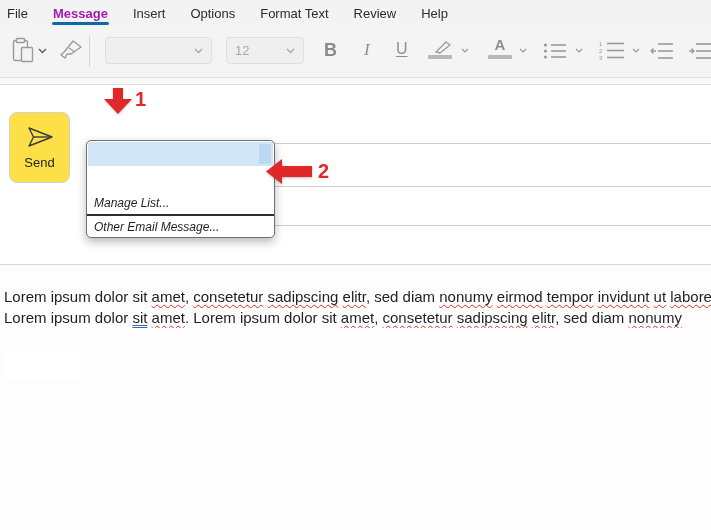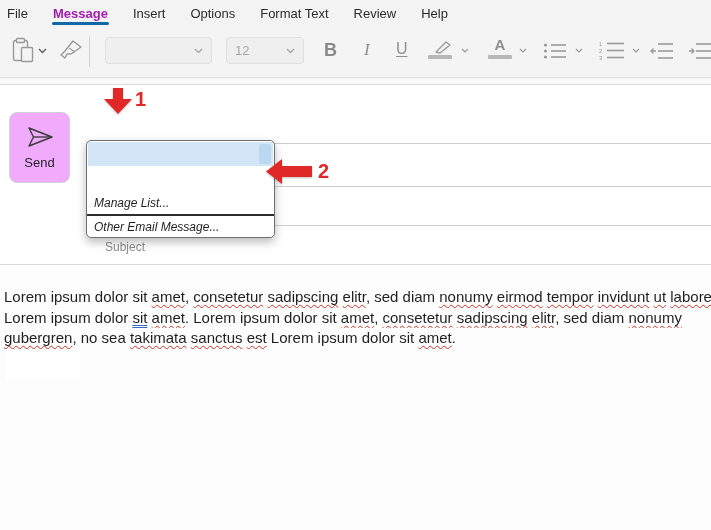--- a/index.html
+++ b/index.html
@@ -28,21 +28,21 @@
   .combo .chev{margin-left:auto;}
   .glyph-b{font-size:18px;font-weight:800;color:#8a8a8a;}
   .glyph-i{font-size:17px;font-style:italic;font-family:"Liberation Serif",serif;color:#8f8f8f;}
   .glyph-u{font-size:16px;color:#8f8f8f;text-decoration:underline;text-underline-offset:2px;}
   .colorbar{height:4px;background:#b7b7b7;border-radius:1px;margin-top:1px;}
   
   .gapstrip{position:absolute;left:0;top:78px;width:711px;height:6px;background:#f9f9f9;
     border-bottom:1px solid #dcdcdc;}
   
   .fieldline{position:absolute;height:1px;background:#cdced4;}
-  .send-btn{position:absolute;left:9px;top:112px;width:59px;height:69px;background:#f0abfc;
+  .send-btn{position:absolute;left:9px;top:112px;width:59px;height:69px;background:#fde047;
     border:1px solid #d1d1d1;border-radius:8px;display:flex;flex-direction:column;
     align-items:center;justify-content:center;gap:6px;cursor:pointer;}
   .send-btn span{font-size:13px;color:#242424;}
   .from-btn{position:absolute;left:88px;top:110px;width:76px;height:30px;background:#fff;
     border:1px solid #d1d1d1;border-radius:6px;display:flex;align-items:center;
     justify-content:center;gap:7px;font-size:12.5px;color:#242424;cursor:pointer;z-index:3;}
   .subject-field{position:absolute;left:105px;top:237px;width:560px;height:18px;}
   .subject-field span{font-size:12px;color:#8a8a8a;}
   
   .dropdown{position:absolute;left:86px;top:140px;width:189px;height:98px;background:#fff;
@@ -212,36 +212,32 @@
   <div class="dropdown">
     <div class="dd-selected" style="background: rgb(211, 230, 248);">
       <span></span>
       <div class="dd-thumb"></div>
     </div>
     <div class="dd-item" style="top:51px;">Manage List...</div>
     <div class="dd-sep" style="top:73px;"></div>
     <div class="dd-item" style="top:75px;">Other Email Message...</div>
   </div>
 
-  <div class="subject-field">
-    <span>Subject</span>
-  </div>
 
   <svg class="anno" style="left:104px;top:88px;" width="28" height="26" viewBox="0 0 28 26">
     <path d="M9 0 H19 V11 H28 L14 26 L0 11 H9 Z" fill="var(--arrow,#e02828)"></path>
   </svg>
   <div class="anno-num" style="left:135px;top:88px;">1</div>
 
   <svg class="anno" style="left:266px;top:159px;" width="46" height="25" viewBox="0 0 46 25">
     <path d="M0 12.5 L16 0 V7 H46 V18 H16 V25 Z" fill="var(--arrow,#e02828)"></path>
   </svg>
   <div class="anno-num" style="left:318px;top:160px;">2</div>
 
   <div class="body-area">
     <div class="body-text">
         <div class="body-line"><span>Lorem ipsum dolor sit </span><span class="spell">amet</span><span>, </span><span class="spell">consetetur</span><span> </span><span class="spell">sadipscing</span><span> </span><span class="spell">elitr</span><span>, sed diam </span><span class="spell">nonumy</span><span> </span><span class="spell">eirmod</span><span> </span><span class="spell">tempor</span><span> </span><span class="spell">invidunt</span><span> </span><span class="spell">ut</span><span> </span><span class="spell">labore</span></div>
         <div class="body-line"><span>Lorem ipsum dolor </span><span class="grammar">sit</span><span> </span><span class="spell">amet</span><span>. Lorem ipsum dolor sit </span><span class="spell">amet</span><span>, </span><span class="spell">consetetur</span><span> </span><span class="spell">sadipscing</span><span> </span><span class="spell">elitr</span><span>, sed diam </span><span class="spell">nonumy</span></div>
-        <div class="body-line"><span class="spell">gubergren</span><span>, no sea </span><span class="spell">takimata</span><span> </span><span class="spell">sanctus</span><span> </span><span class="spell">est</span><span> Lorem ipsum dolor sit </span><span class="spell">amet</span><span>.</span></div>
       </div>
     <div class="redacted"></div>
   </div>
 
 </div>
 
 </body></html>

